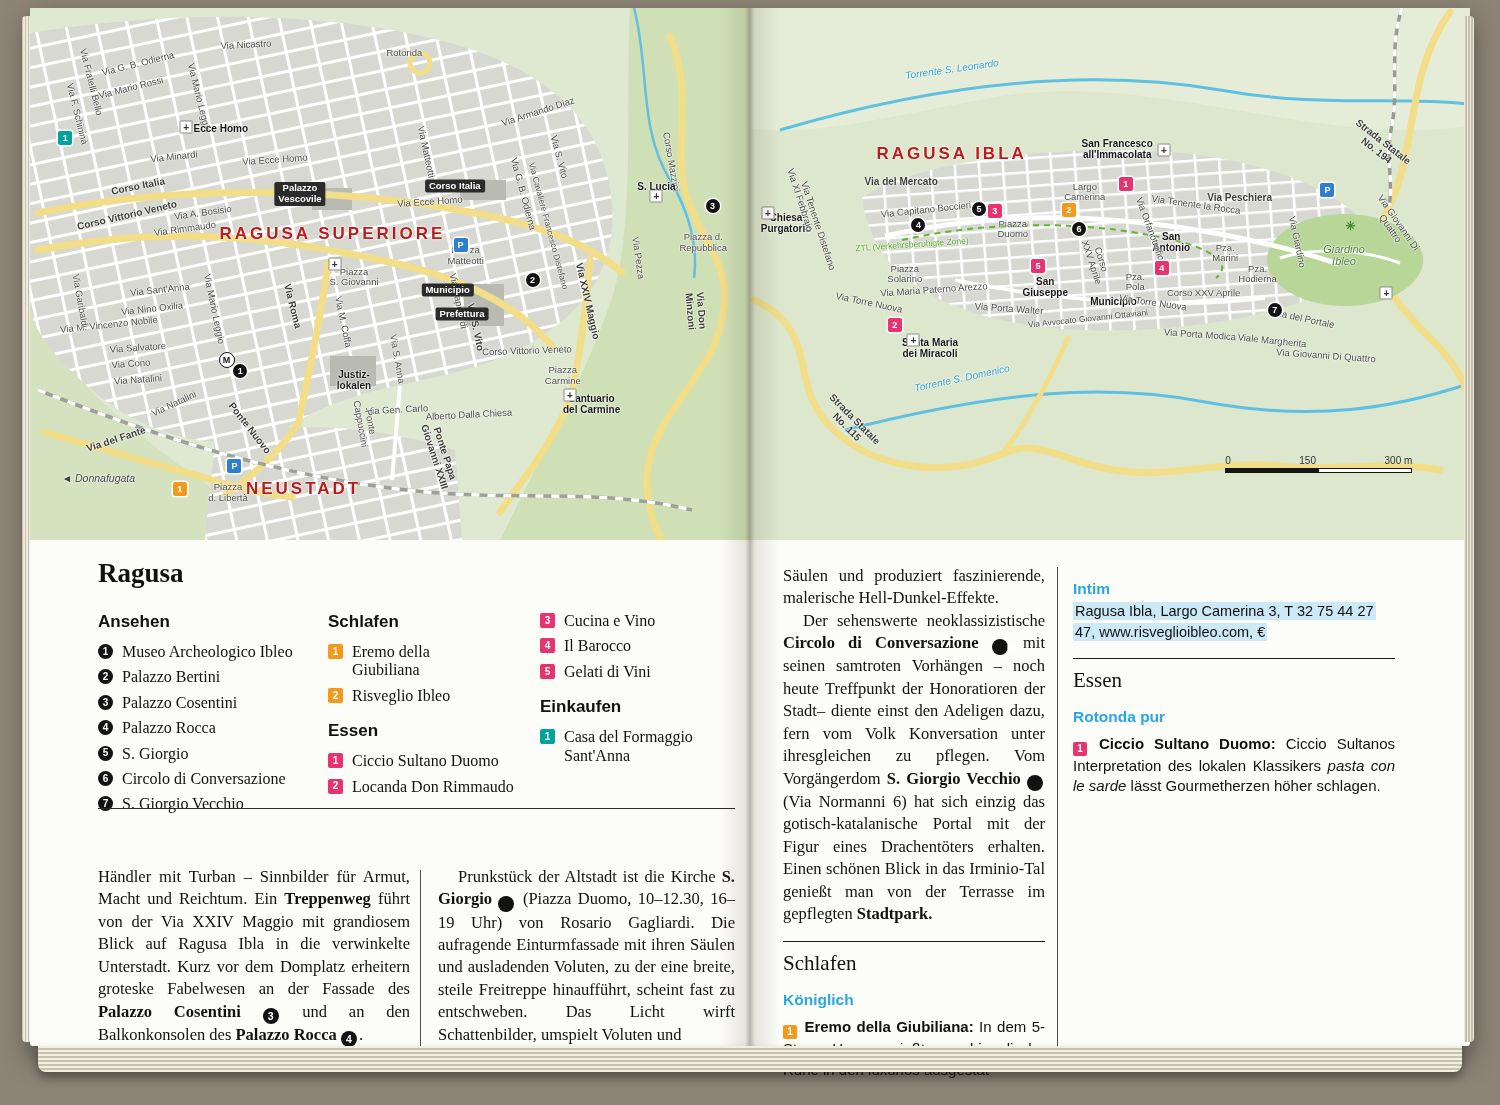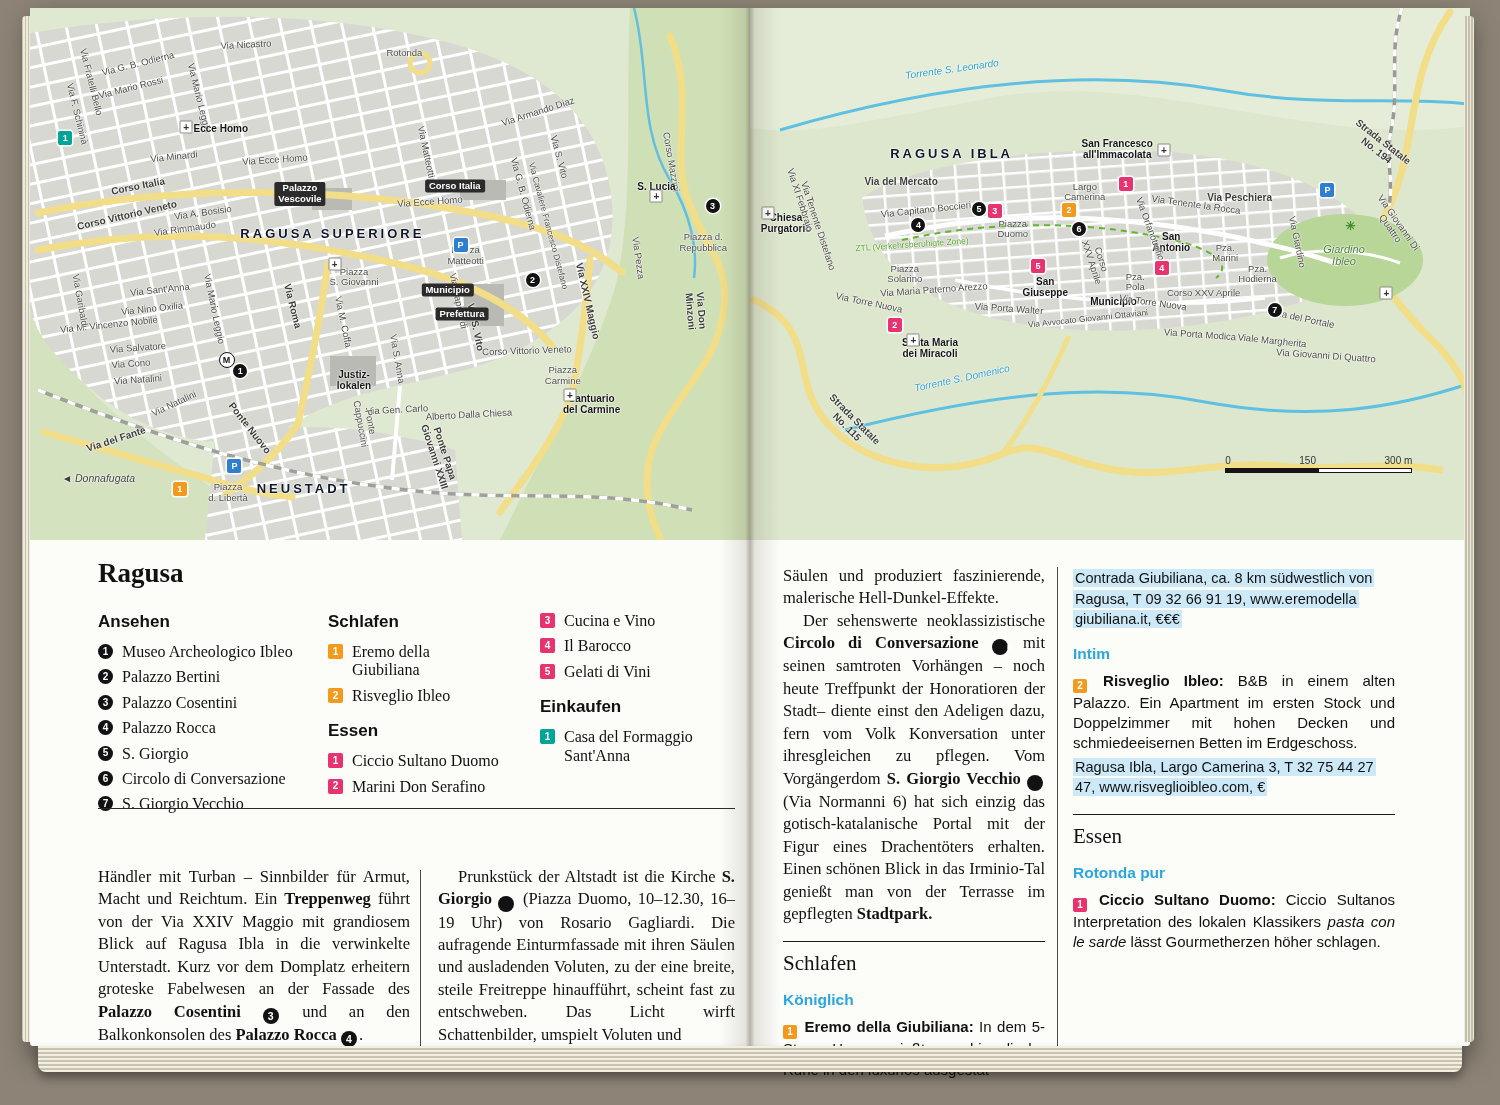--- a/index.html
+++ b/index.html
@@ -22,21 +22,21 @@
   
   .mapwrap{position:relative;width:100%;height:532px;overflow:hidden;background:#dfe8d0}
   .mapwrap svg{position:absolute;inset:0;width:100%;height:100%}
   .maplabels{position:absolute;inset:0;z-index:5}
   .mlabel{position:absolute;transform:translate(-50%,-50%);font-size:9.5px;line-height:1.1;color:#4a4a46;
     white-space:pre-line;text-align:center;pointer-events:none;
     text-shadow:0 0 2px #fff,0 0 2px #fff,0 0 1px #fff}
   .mlabel.street-b{font-weight:bold;font-size:10px;color:#3c3c38}
   .mlabel.poi,.mlabel.poi2{font-weight:bold;font-size:10px;color:#141414}
   .mlabel.tiny{font-size:8.5px}
-  .mlabel.region{font-size:13px;font-weight:600;letter-spacing:3px;color:#0f172a}
+  .mlabel.region{font-size:17px;font-weight:600;letter-spacing:3px;color:#b91c1c}
   .mlabel.water{font-style:italic;color:#2f9fc8;font-size:10px}
   .mlabel.place{font-style:italic;color:#3f3f3c;font-size:10.5px}
   .mlabel.place-green{font-style:italic;color:#4e7d38;font-size:11px}
   .mlabel.ztl{color:#58a32c;font-size:8.5px}
   .mlabel.boxed{background:#2b2b2b;color:#fff;font-weight:bold;font-size:9.5px;padding:1px 4px;
     border-radius:2px;text-shadow:none;line-height:1.15}
 
   .mk{display:inline-flex;align-items:center;justify-content:center;font-weight:bold;color:#fff;
       font-family:"Liberation Sans",sans-serif}
   .mk-map{position:absolute;transform:translate(-50%,-50%);width:14px;height:14px;font-size:9px;
@@ -268,21 +268,21 @@
             </div>
           </div>
         <div class="leg-head leg-head2">Essen</div>
         <div>
             <div class="leg-row">
               <span class="mk mk-food">1</span>
               <span class="leg-label">Ciccio Sultano Duomo</span>
             </div>
             <div class="leg-row">
               <span class="mk mk-food">2</span>
-              <span class="leg-label">Marini Don Serafino</span>
+              <span class="leg-label">Locanda Don Rimmaudo</span>
             </div>
           </div>
       </div>
       <div class="leg-col" style="width:165px">
         <div>
             <div class="leg-row">
               <span class="mk mk-food">3</span>
               <span class="leg-label">Cucina e Vino</span>
             </div>
             <div class="leg-row">
@@ -433,23 +433,21 @@
         <p class="serif p-serif indent"><span>Der sehenswerte neoklassizistische </span><span class="b">Circolo di Conversazione</span><span> </span><span class="mk mk-sight mk-in">6</span><span> mit seinen samtroten Vorhängen – noch heute Treffpunkt der Honoratioren der Stadt– diente einst den Adeligen dazu, fern vom Volk Konversation unter ihresgleichen zu pflegen. Vom Vorgängerdom </span><span class="b">S. Giorgio Vecchio</span><span> </span><span class="mk mk-sight mk-in">7</span><span> (Via Normanni 6) hat sich einzig das gotisch-katalanische Portal mit der Figur eines Drachentöters erhalten. Einen schönen Blick in das Irminio-Tal genießt man von der Terrasse im gepflegten </span><span class="b">Stadtpark.</span></p>
         <div class="sec">
           <div class="sec-rule"></div>
           <div class="sec-head serif">Schlafen</div>
         </div>
         <div class="sub">Königlich</div>
         <p class="entry"><span class="mk mk-hotel mk-in">1</span><span> </span><span class="b">Eremo della Giubiliana:</span><span> In dem 5-Sterne-Haus genießt man himmlische Ruhe in den luxuriös ausgestat-</span></p>
       </div>
       <div class="vline2"></div>
       <div class="rcol rcol2">
-        <p class="addr"><span class="hl">Contrada Giubiliana, ca. 8 km südwestlich von Ragusa, T 09 32 66 91 19, www.eremodella giubiliana.it, €€€</span></p>
         <div class="sub">Intim</div>
-        <p class="entry"><span class="mk mk-hotel mk-in">2</span><span> </span><span class="b">Risveglio Ibleo:</span><span> B&amp;B in einem alten Palazzo. Ein Apartment im ersten Stock und Doppelzimmer mit hohen Decken und schmiedeeisernen Betten im Erdgeschoss.</span></p>
         <p class="addr"><span class="hl">Ragusa Ibla, Largo Camerina 3, T 32 75 44 27 47, www.risveglioibleo.com, €</span></p>
         <div class="sec">
           <div class="sec-rule"></div>
           <div class="sec-head serif">Essen</div>
         </div>
         <div class="sub">Rotonda pur</div>
         <p class="entry"><span class="mk mk-food mk-in">1</span><span> </span><span class="b">Ciccio Sultano Duomo:</span><span> Ciccio Sultanos Interpretation des lokalen Klassikers </span><span class="i">pasta con le sarde</span><span> lässt Gourmetherzen höher schlagen.</span></p>
       </div>
     </div>
   </div>

